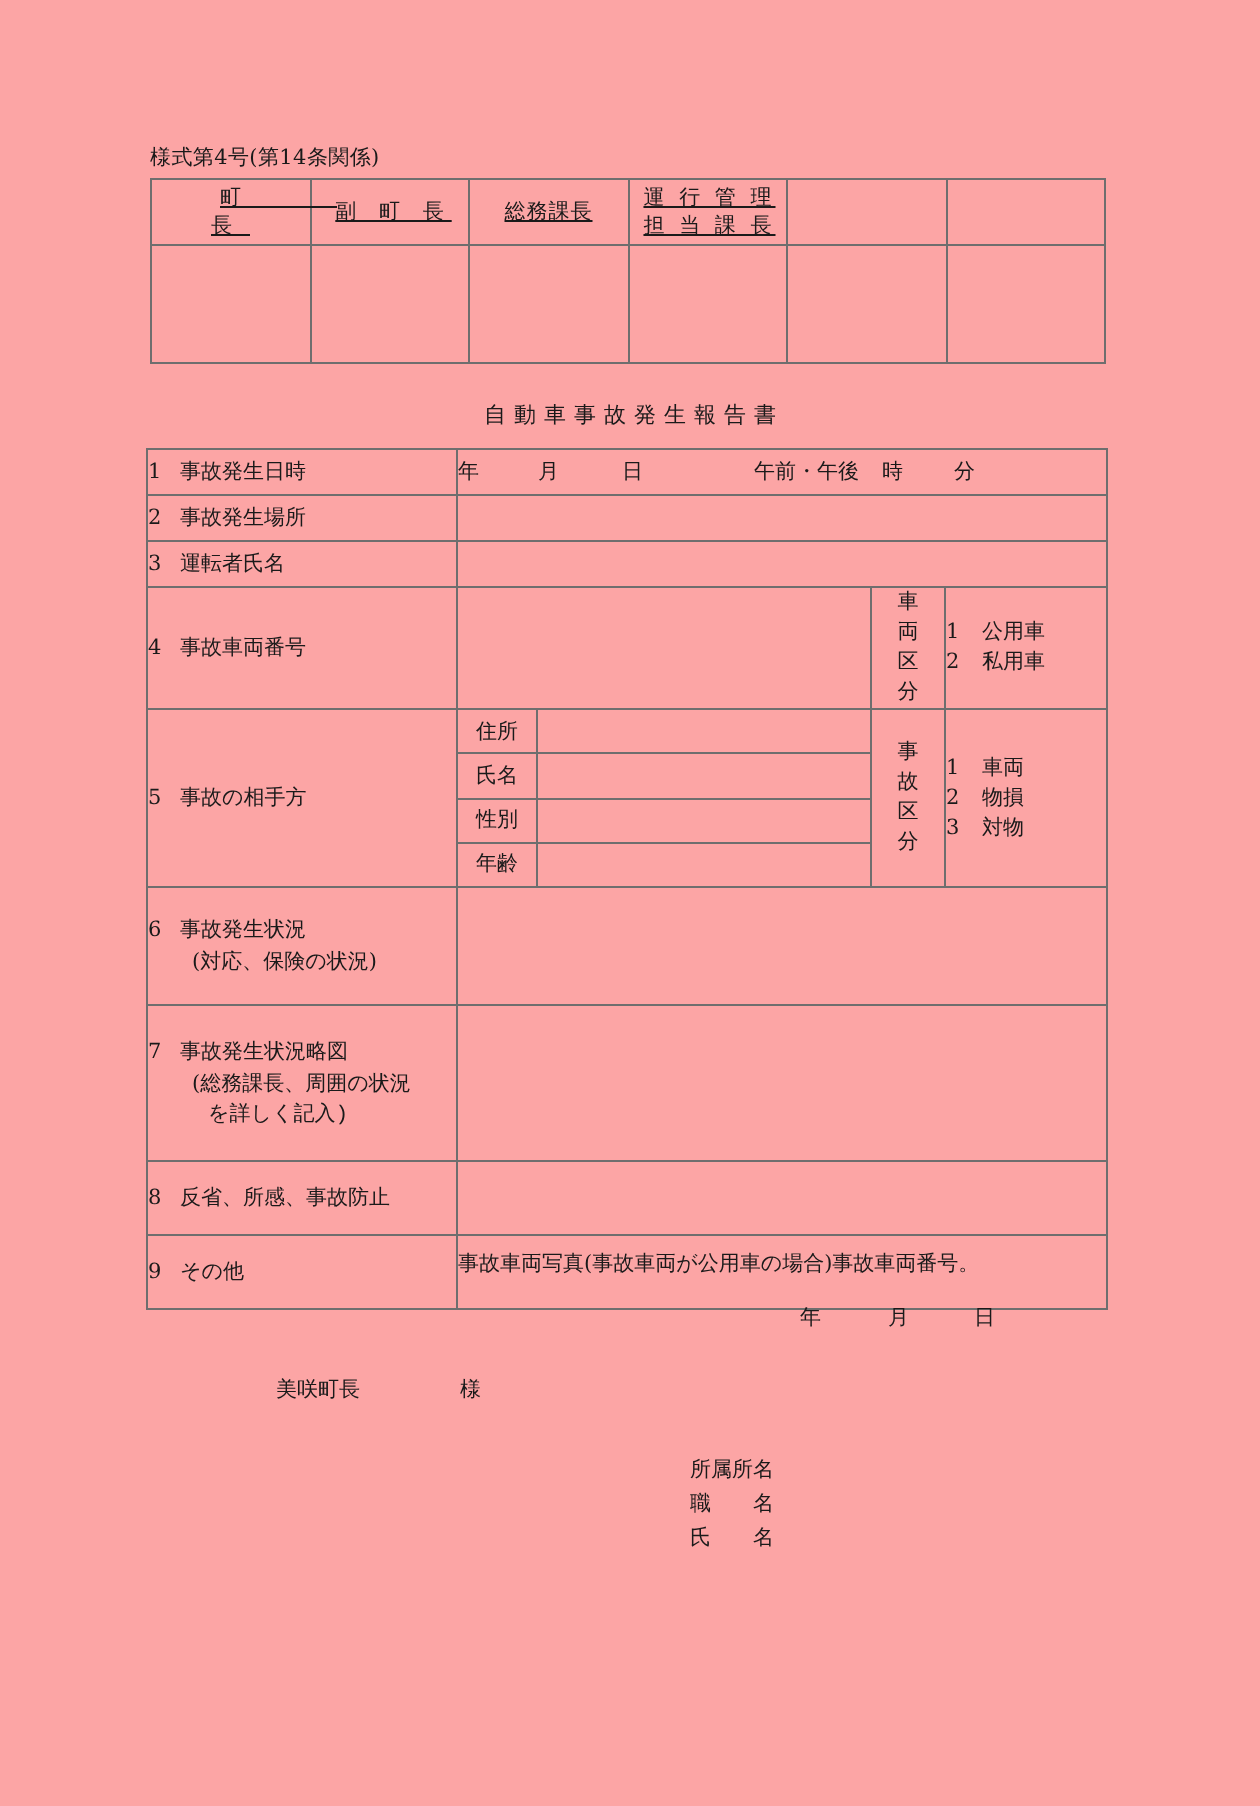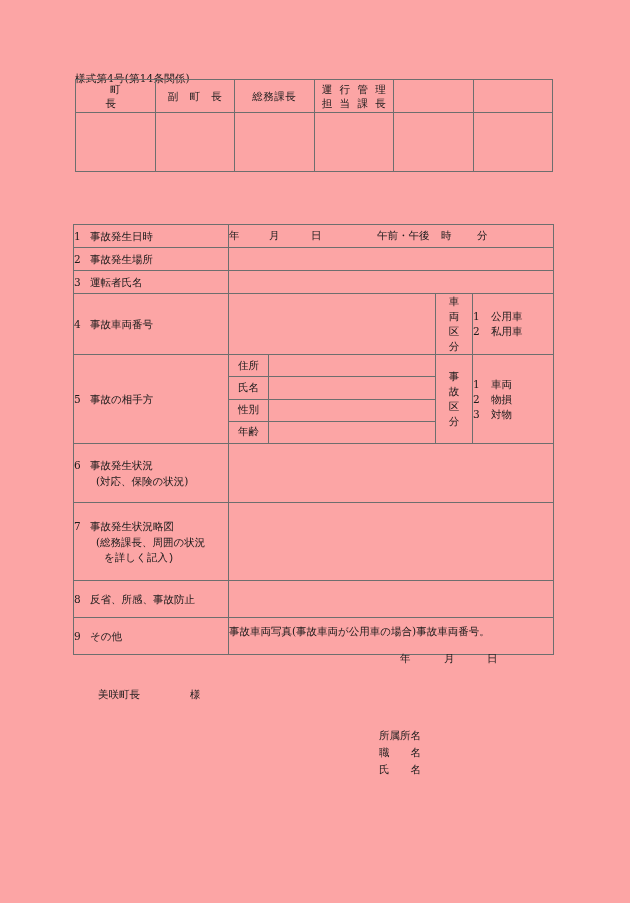--- a/index.html
+++ b/index.html
@@ -29,24 +29,25 @@
     top: 72px;
     font-size: 10.5px;
     letter-spacing: 0.2px;
     white-space: nowrap;
   }
 
   
   .approval-table {
     position: absolute;
     left: 75px;
-    top: 79px;
+    top: 89px;
     border-collapse: collapse;
     table-layout: fixed;
     width: 478px;
+    text-decoration: underline;
   }
   .approval-table td {
     border: 1px solid #6e6e6e;
     padding: 0;
     text-align: center;
     vertical-align: middle;
     font-size: 10.5px;
   }
   .approval-table .hdr {
     height: 32px;
@@ -157,30 +158,30 @@
   .fd-y { width: 44px; }
   .fd-m { width: 43px; }
 
   .addressee {
     position: absolute;
     top: 688px;
     left: 98px;
     font-size: 10.5px;
     white-space: nowrap;
   }
-  .addressee .to { display: inline-block; width: 92px; }
+  .addressee .to { display: inline-block; width: 92px; margin-left: 40px; }
 
   .signature-block {
     position: absolute;
     top: 727px;
     left: 345px;
     font-size: 10.5px;
     line-height: 17px;
   }
-  .signature-block .sig-line { display: block; white-space: nowrap; margin-left: 34px; }
+  .signature-block .sig-line { display: block; white-space: nowrap; }
 </style>
 </head>
 <body>
 
 <div class="page">
 
   <div class="form-number">様式第4号(第14条関係)</div>
 
   <table class="approval-table">
     <tbody>
@@ -209,20 +210,21 @@
       <td class="body-cell"></td>
       <td class="body-cell"></td>
       <td class="body-cell"></td>
       <td class="body-cell"></td>
       <td class="body-cell"></td>
       <td class="body-cell"></td>
     </tr>
   </tbody>
     </table>
 
+  <div class="doc-title">自動車事故発生報告書</div>
 
   <table class="main-table">
     <colgroup>
       <col style="width:155px">
       <col style="width:40px">
       <col style="width:167px">
       <col style="width:37px">
       <col style="width:81px">
     </colgroup>
 

